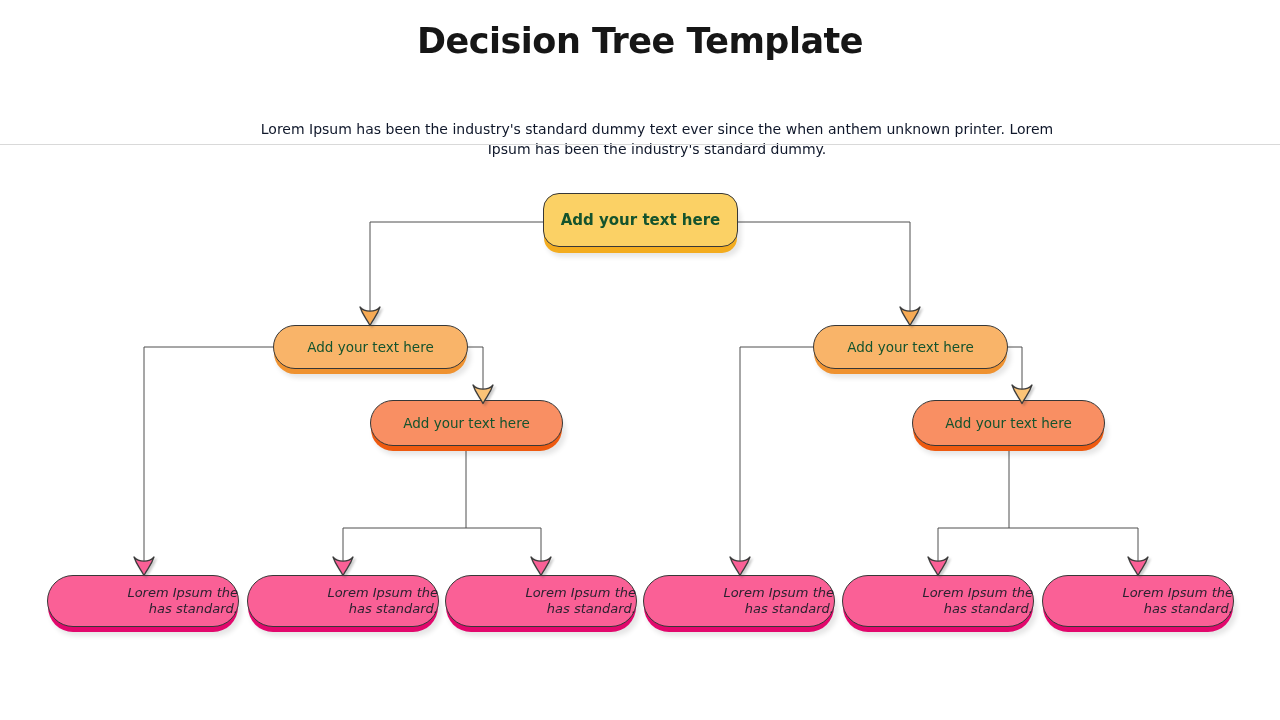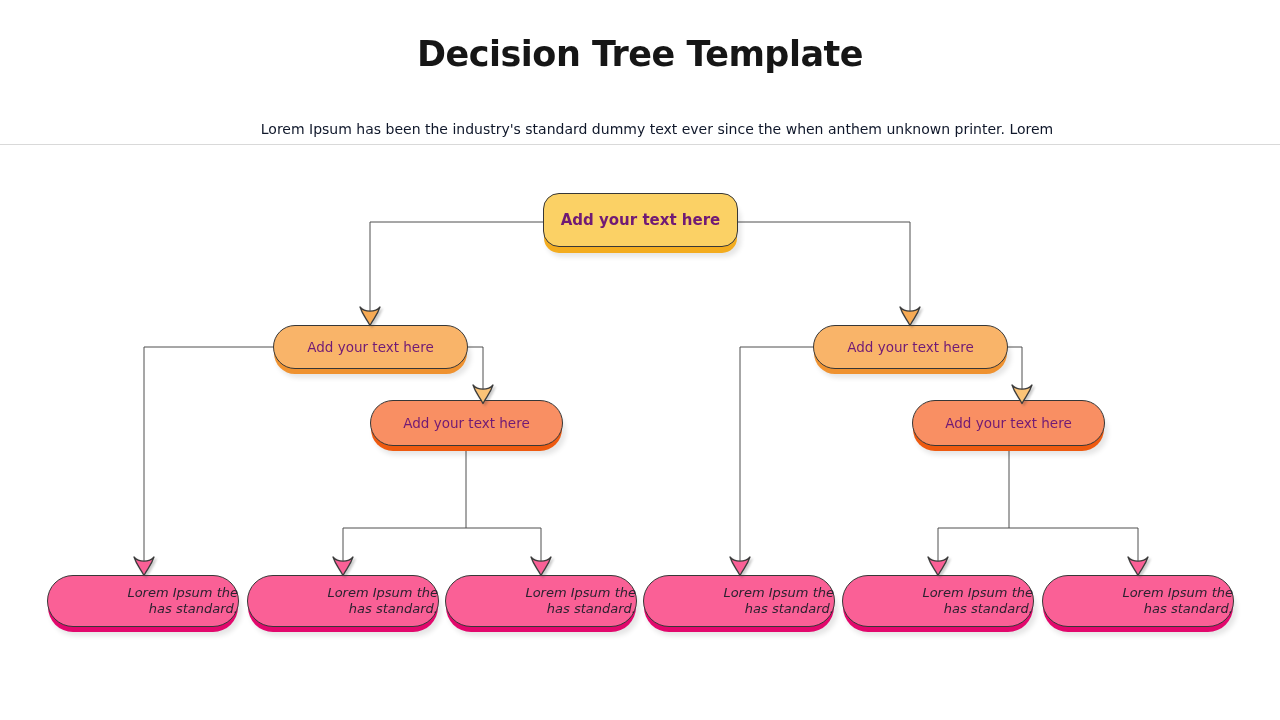--- a/index.html
+++ b/index.html
@@ -1,21 +1,21 @@
 <!DOCTYPE html>
 <html><head>
 <meta charset="utf-8">
 <style>
   html,body { margin:0; padding:0; background:#ffffff; }
   body { width:1280px; height:720px; font-family:"DejaVu Sans","Liberation Sans",sans-serif; }
   .stage { position:relative; width:1280px; height:720px; overflow:hidden; background:#ffffff; }
 
   
   .page-title {
-    position:absolute; top:34px; left:0; width:100%; margin:0;
+    position:absolute; top:21px; left:0; width:100%; margin:0;
     text-align:center; font-size:35px; font-weight:800; letter-spacing:-0.5px;
     color:#161616;
   }
   .subtitle {
     position:absolute; top:102px; left:0; width:100%; margin:17px;
     text-align:center; font-size:14px; line-height:20px; color:#0f172a;
   }
   .divider { position:absolute; top:144px; left:0; width:1280px; height:1px; background:#d9d9d9; }
 
   
@@ -23,21 +23,21 @@
   .lines-layer { z-index:1; }
   .arrows-layer { z-index:3; pointer-events:none; }
   .connector { fill:none; stroke:#4f4f4f; stroke-width:1; }
   .arrow { stroke:#3c3c3c; stroke-width:1.3; stroke-linejoin:round;
            filter:drop-shadow(2px 2px 1.2px rgba(70,70,70,0.28)); }
 
   
   .node {
     position:absolute; z-index:2; box-sizing:border-box;
     display:flex; flex-direction:column; align-items:center; justify-content:center;
-    text-align:center; border:1.4px solid #373737; color:#701a75;
+    text-align:center; border:1.4px solid #373737; color:#14532d;
   }
   .node.root {
     left:543px; top:193px; width:195px; height:54px; border-radius:16px;
     background:#FBD165; font-size:15px; font-weight:700;
     box-shadow:0 7px 0 -1px #F3AC1F, 3px 10px 5px rgba(0,0,0,0.10);
   }
   .node.l2 {
     width:195px; height:44px; border-radius:22px; background:#F9B469;
     font-size:13.5px; font-weight:500;
     box-shadow:0 6px 0 -1px #EF9230, 3px 9px 5px rgba(0,0,0,0.10);
@@ -64,21 +64,21 @@
   .leaf-4 { left:643px;  top:575px; }
   .leaf-5 { left:842px;  top:575px; }
   .leaf-6 { left:1042px; top:575px; }
 </style>
 </head>
 <body>
 
 <div class="stage">
 
   <h1 class="page-title">Decision Tree Template</h1>
-  <p class="subtitle"><span>Lorem Ipsum has been the industry's standard dummy text ever since the when anthem unknown printer. Lorem</span><br></p>
+  <p class="subtitle"><span>Lorem Ipsum has been the industry's standard dummy text ever since the when anthem unknown printer. Lorem</span><br><span>Ipsum has been the industry's standard dummy.</span></p>
   <div class="divider"></div>
 
   <svg class="layer lines-layer" viewBox="0 0 1280 720">
     <path class="connector" d="M543,222 H370 V318"></path>
     <path class="connector" d="M738,222 H910 V318"></path>
     <path class="connector" d="M273,347 H144 V568"></path>
     <path class="connector" d="M468,347 H483 V396"></path>
     <path class="connector" d="M813,347 H740 V568"></path>
     <path class="connector" d="M1008,347 H1022 V396"></path>
     <path class="connector" d="M466,447 V528"></path>

